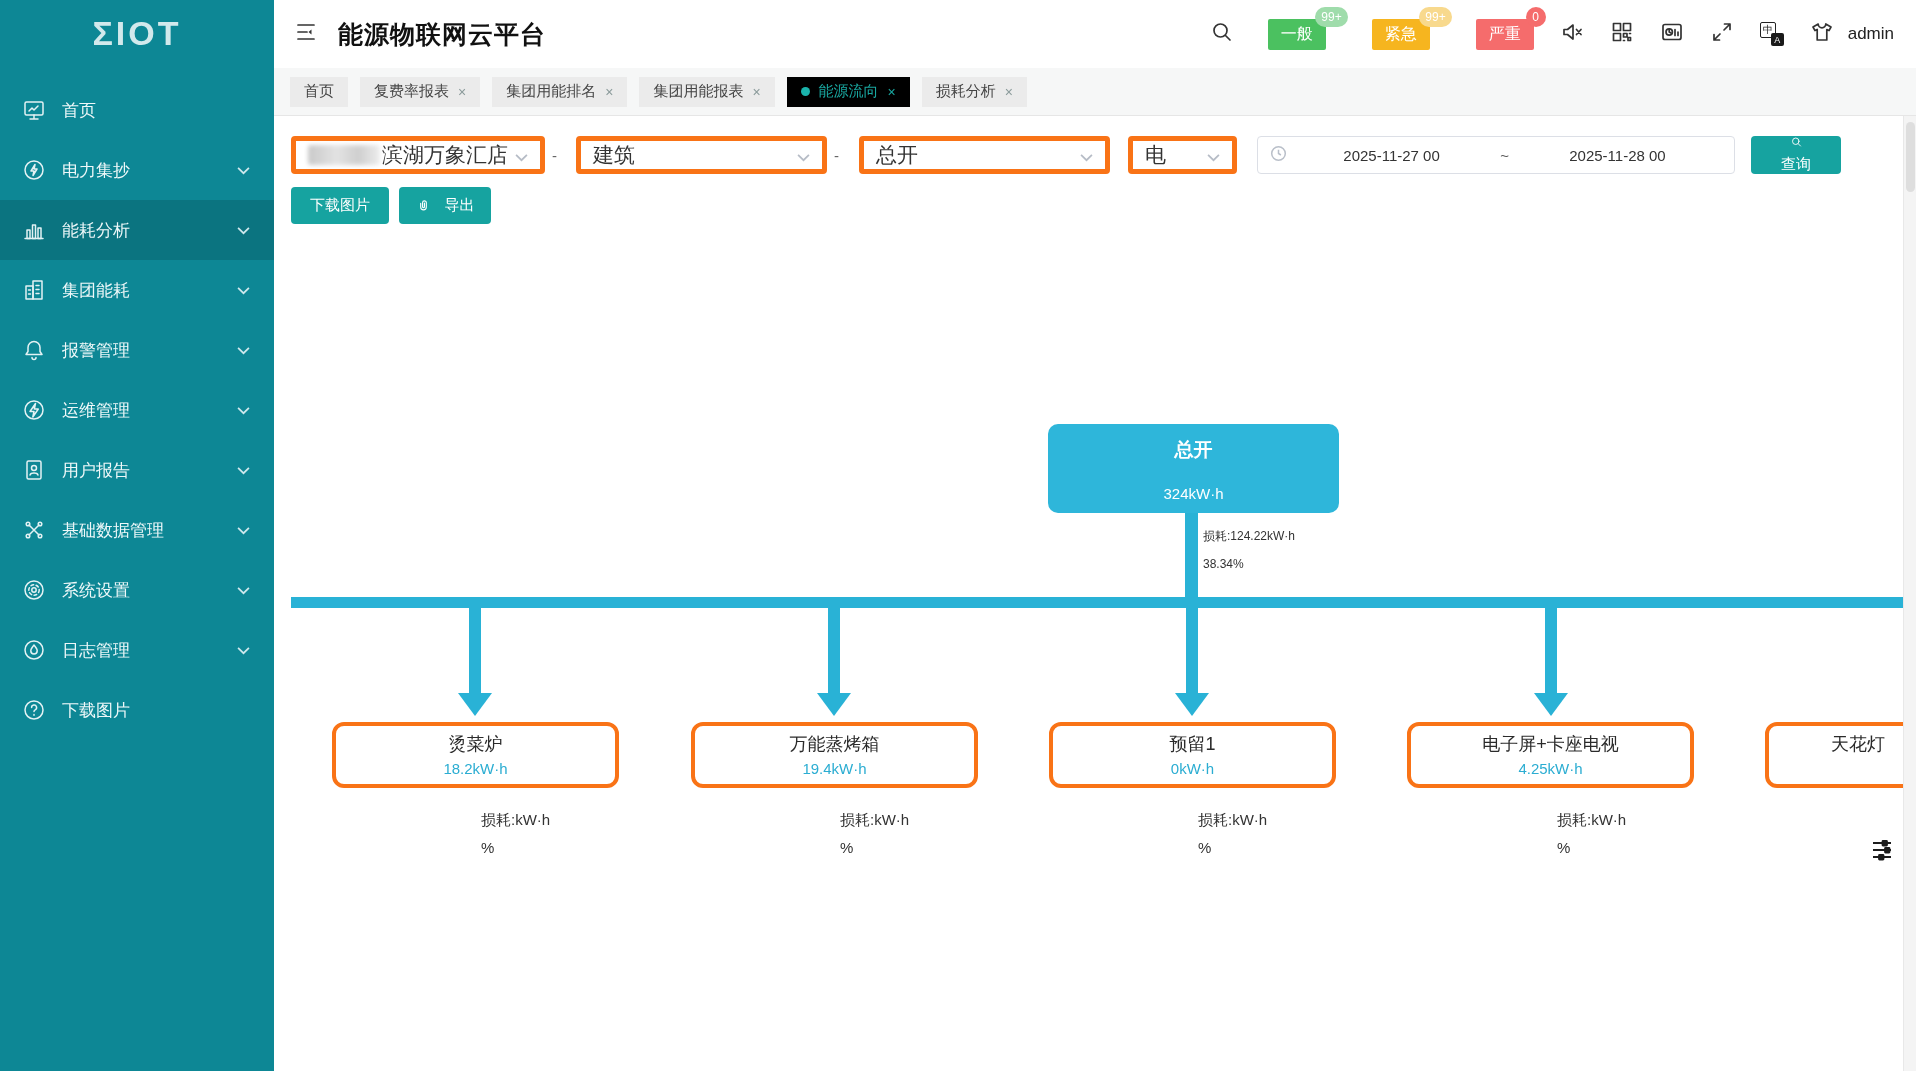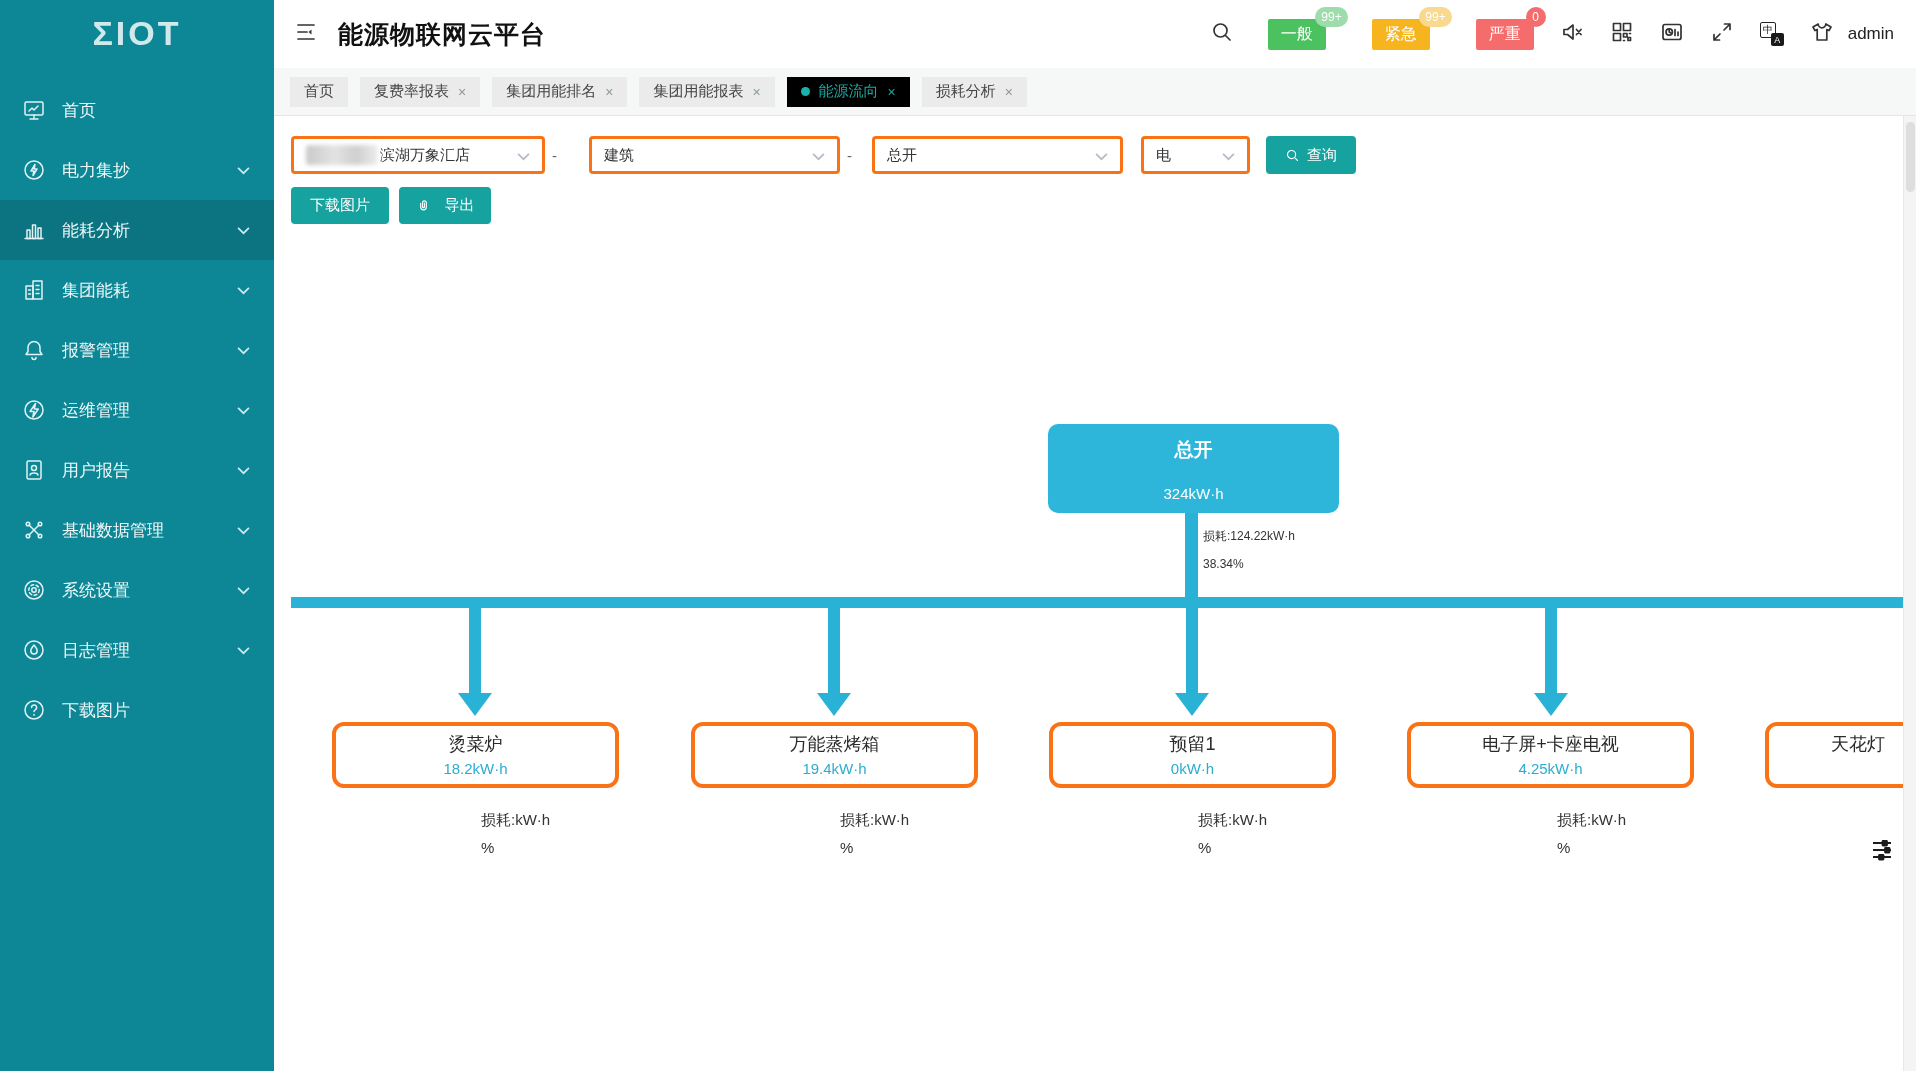--- a/index.html
+++ b/index.html
@@ -54,42 +54,42 @@
     display:flex; align-items:center; padding:0 16px; gap:12px; }
   .tab { background:#ebebeb; height:30px; display:flex; align-items:center; gap:9px;
     padding:0 14px; font-size:15px; color:#444; cursor:pointer; }
   .tab.active { background:#000000; color:#19a8a1; }
   .tab-dot { width:9px; height:9px; border-radius:50%; background:#1ab3ab; }
   .tab-close { color:#8a9a9a; font-size:14px; line-height:1; }
   .tab.active .tab-close { color:#19a8a1; }
 
   
   .filters { display:flex; align-items:center; margin:20px 0 0 17px; }
-  .select { height:38px; border:3px solid #f97316; border-radius:4px; background:#fff;
-    display:flex; align-items:center; padding:0 12px; font-size:15px; color:#333; cursor:pointer; }
+  .select { height:38px; border:5px solid #f97316; border-radius:4px; background:#fff;
+    display:flex; align-items:center; padding:0 12px; font-size:21px; color:#333; cursor:pointer; }
   .select .caret { margin-left:auto; }
   .caret svg { width:13px; height:9px; stroke:#b6bcc6; fill:none; stroke-width:1.6; }
   .sel-site { width:254px; }
-  .sel-level { width:251px; margin-left:32px; }
+  .sel-level { width:251px; margin-left:19px; }
   .sel-node { width:251px; margin-left:20px; }
   .sel-energy { width:109px; margin-left:18px; }
   .dash { margin-left:7px; color:#666; font-size:15px; }
   .blur-block { width:72px; height:20px; margin-right:2px; border-radius:3px;
     background:linear-gradient(90deg,#c9c9c9,#e3e3e3 40%,#cfcfcf 70%,#ededed); filter:blur(2px); }
   .daterange { width:478px; height:38px; margin-left:20px; border:1px solid #dcdfe6;
     border-radius:4px; display:flex; align-items:center; padding:0 12px; font-size:15px;
     color:#333; cursor:pointer; }
   .daterange svg { width:17px; height:17px; stroke:#b9bfc9; fill:none; stroke-width:1.5; }
   .date-val { flex:1; text-align:center; }
   .date-sep { color:#555; padding:0 4px; }
   .btn { background:#16a3a0; color:#fff; border:none; border-radius:4px; font-size:15px;
     display:inline-flex; align-items:center; justify-content:center; cursor:pointer;
     font-family:inherit; }
   .btn svg { stroke:#fff; fill:none; stroke-width:1.8; stroke-linecap:round; stroke-linejoin:round; }
-  .btn-query { height:38px; width:90px; margin-left:16px; gap:7px; }
+  .btn-query { height:38px; width:90px; margin-left:16px; gap:7px;flex-direction:column; }
   .toolbar { margin:13px 0 0 17px; display:flex; gap:10px; }
   .btn-download { height:37px; width:98px; }
   .btn-export { height:37px; width:92px; gap:14px; }
 
   
   .diagram { position:absolute; left:0; top:230px; width:1642px; height:841px; }
   .root-node { position:absolute; left:774px; top:194px; width:291px; height:89px;
     background:#2eb6da; border-radius:10px; color:#fff; display:flex; flex-direction:column;
     justify-content:space-between; padding:13px 0 11px; text-align:center; cursor:pointer; }
   .root-name { font-size:19px; font-weight:600; }
@@ -360,20 +360,29 @@
         <span class="caret"><svg viewBox="0 0 12 8">
               <path d="M1 1.5l5 5 5-5"></path>
             </svg></span>
       </div>
       <div class="select sel-energy">
         <span>电</span>
         <span class="caret"><svg viewBox="0 0 12 8">
               <path d="M1 1.5l5 5 5-5"></path>
             </svg></span>
       </div>
+      <div class="daterange">
+        <span><svg viewBox="0 0 17 17">
+              <circle cx="8.5" cy="8.5" r="6.8"></circle>
+              <path d="M8.5 4.8v3.7l2.4 1.5"></path>
+            </svg></span>
+        <span class="date-val">2025-11-27 00</span>
+        <span class="date-sep">~</span>
+        <span class="date-val">2025-11-28 00</span>
+      </div>
       <button class="btn btn-query">
         <svg width="15" height="15" viewBox="0 0 24 24">
             <circle cx="10.5" cy="10.5" r="6.5"></circle>
             <path d="M15.5 15.5l4.5 4.5"></path>
           </svg>
         <span>查询</span>
       </button>
     </div>
 
     <div class="toolbar">

